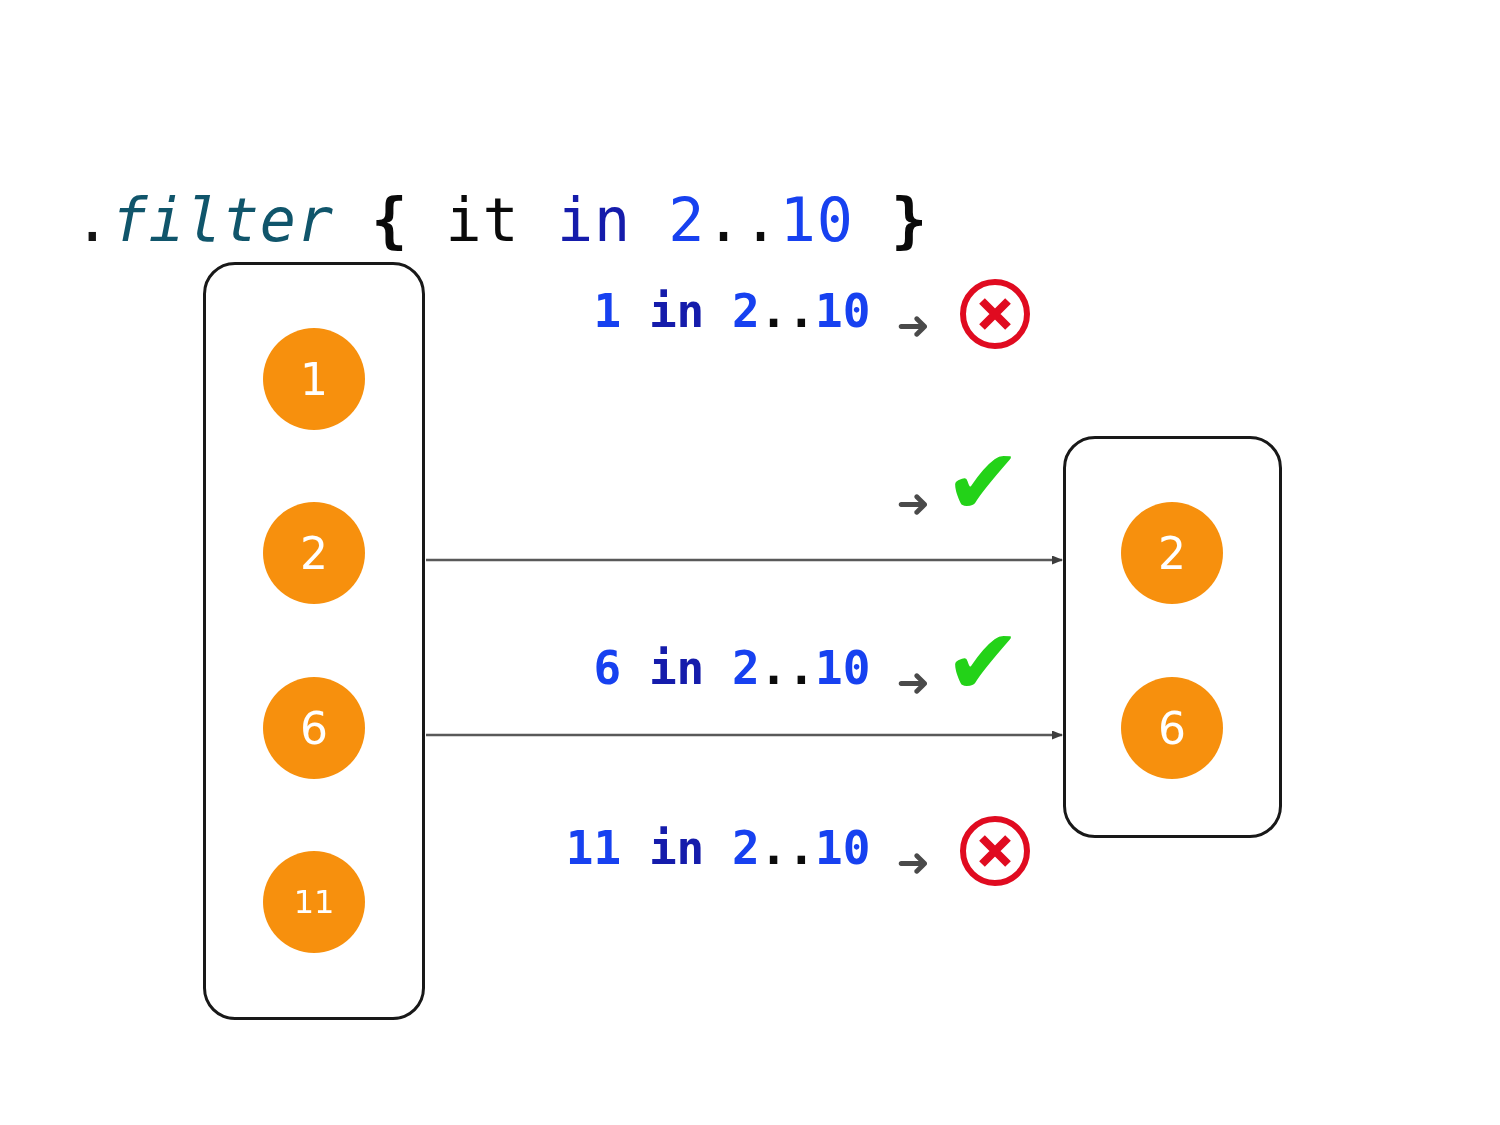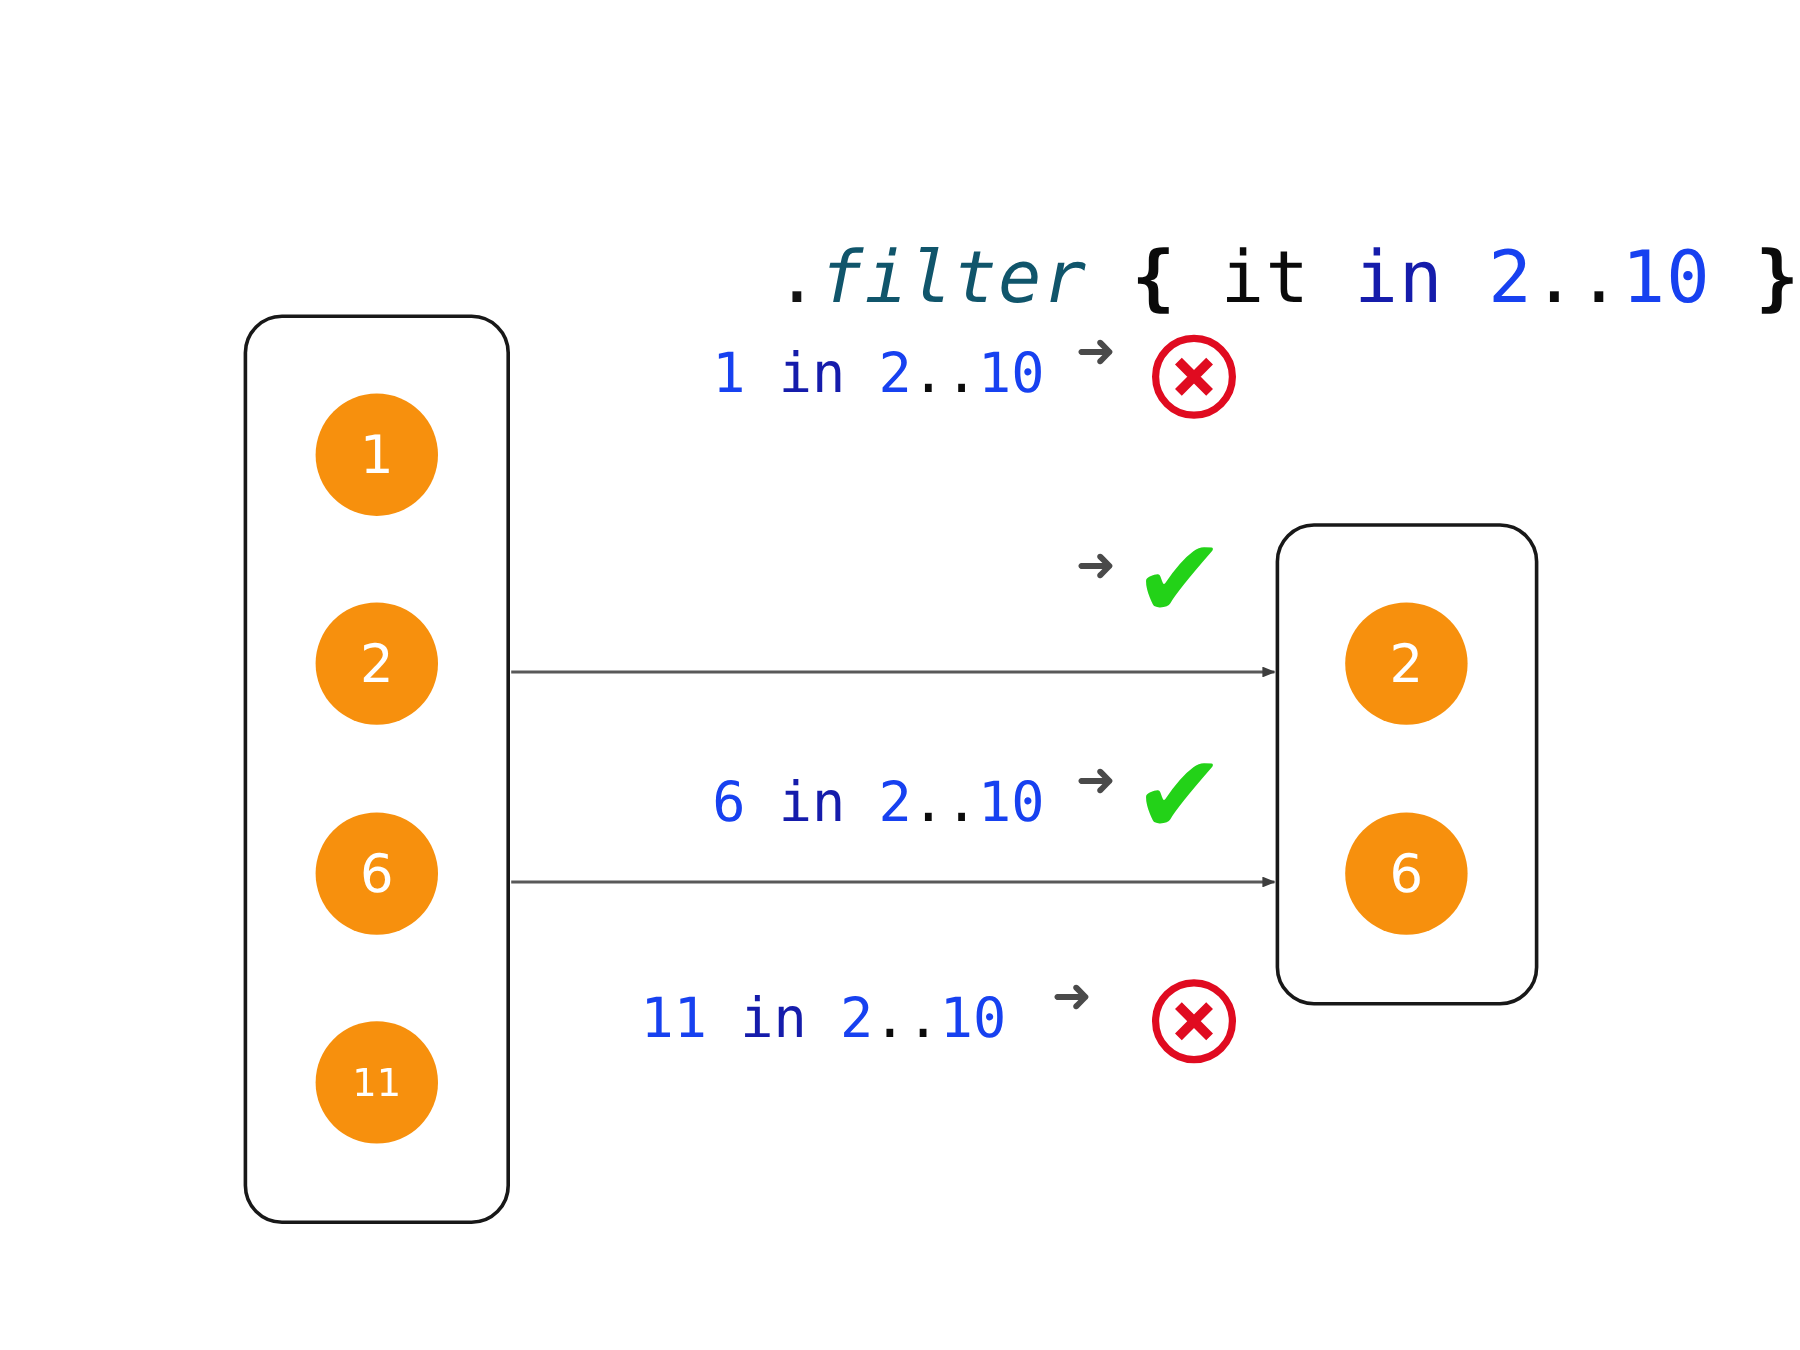--- a/index.html
+++ b/index.html
@@ -12,23 +12,23 @@
     height: 1125px;
     position: relative;
     overflow: hidden;
     font-family: "DejaVu Sans Mono", monospace;
   }
 
   
   #header-expression {
     position: absolute;
     left: 0;
-    top: 124px;
+    top: 112px;
     width: 1500px;
-    text-align: right;
+    text-align: left;
     font-family: "DejaVu Sans Mono", monospace;
     font-size: 60px;
     line-height: 72px;
     letter-spacing: 1px;
     white-space: pre;
   }
   .tok-dot-black   { color: #141414; }
   .tok-fn          { color: #10556b; font-style: italic; }
   .tok-brace       { color: #0a0a0a; font-weight: bold; }
   .tok-plain       { color: #0a0a0a; }
@@ -81,31 +81,32 @@
 
   
   #result-bubble-0 { left: 1121px; top: 502px; }
   #result-bubble-1 { left: 1121px; top: 677px; }
 
   
   .eval-row {
     position: absolute;
     height: 72px;
     display: flex;
-    align-items: flex-start;
+    align-items: flex-end;
     justify-content: flex-end;
     font-family: "DejaVu Sans Mono", monospace;
     font-size: 46px;
     line-height: 72px;
     white-space: pre;
+    font-weight: bold;
   }
   #eval-row-0 { left: 470px; top: 275px; width: 460px; }
   #eval-row-1 { left: 470px; top: 453px; width: 460px; }
   #eval-row-2 { left: 470px; top: 632px; width: 460px; }
-  #eval-row-3 { left: 450px; top: 812px; width: 460px; gap: 12px; }
+  #eval-row-3 { left: 470px; top: 812px; width: 460px; }
 
   .eval-expr { white-space: pre; }
 
   
   .mini-arrow {
     display: inline-block;
     margin-left: 26px;
     color: #4a4a4a;
     font-family: "DejaVu Sans", sans-serif;
     font-size: 40px;

